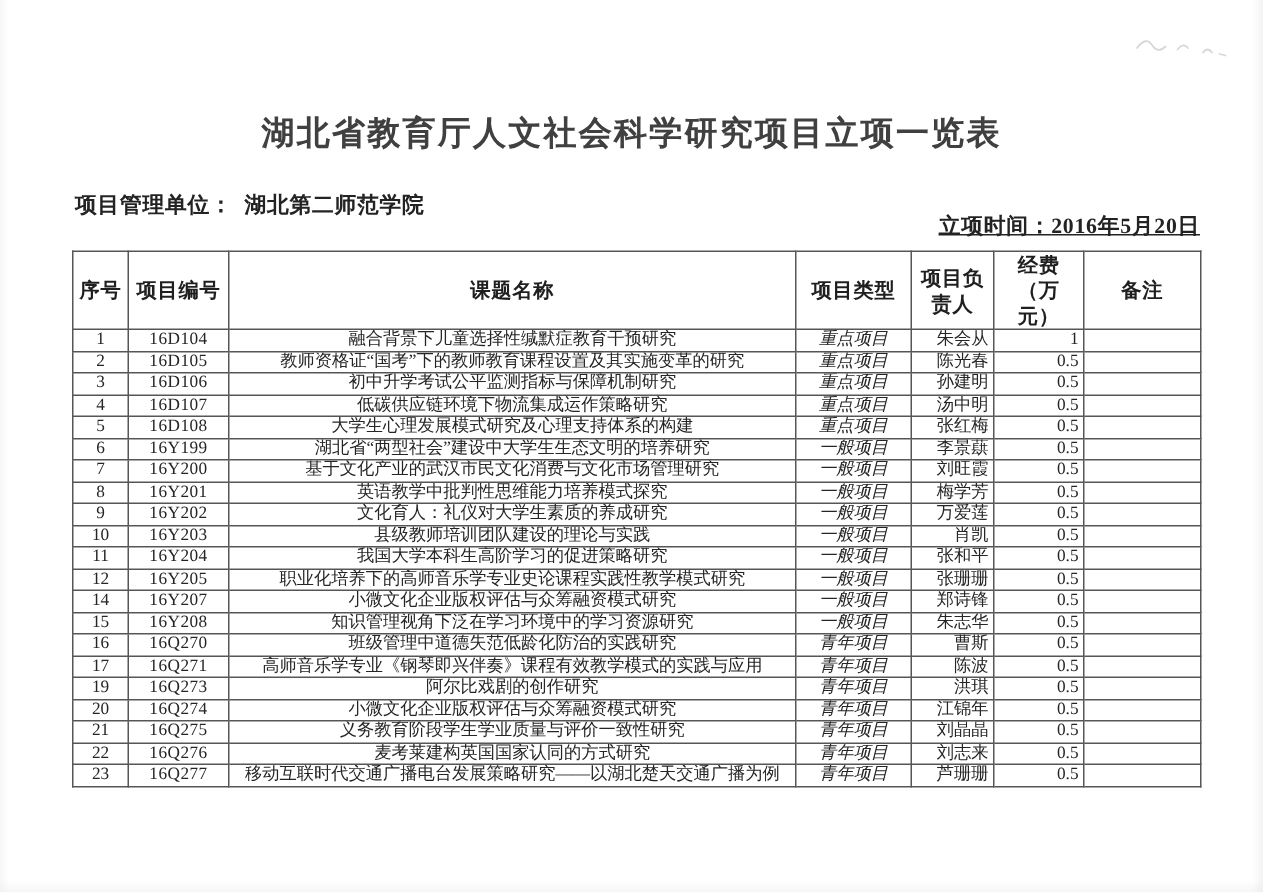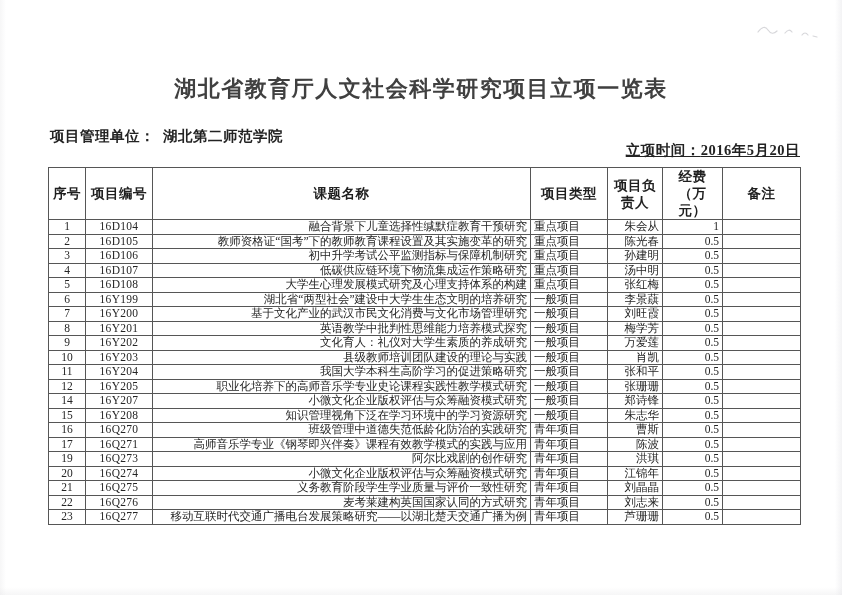--- a/index.html
+++ b/index.html
@@ -42,22 +42,22 @@
   }
   table.grid thead th{
     height:42px;text-align:center;vertical-align:middle;
     font-size:13.5px;font-weight:bold;color:#1f1f1f;
     white-space:pre-line;line-height:17px;letter-spacing:.5px;
   }
   table.grid tbody tr{height:14.5px;}
   table.grid tbody td{line-height:13px;vertical-align:middle;}
   .col-no{text-align:center;}
   .col-code{text-align:center;letter-spacing:.3px;font-family:"Liberation Serif",serif;}
-  .col-title{text-align:right;}
-  .col-type{text-align:left;padding-left:5px;}
+  .col-title{text-align:center;}
+  .col-type{text-align:center;padding-left:5px;font-style:italic;}
   .col-leader{text-align:right;}
   .col-fund{text-align:right;padding-right:5px;}
   .col-note{text-align:center;}
   .pen-scribble{position:absolute;left:752px;top:16px;pointer-events:none;opacity:.55;}
 </style>
 </head>
 <body>
 
 <div class="scan-tone"></div>
 

